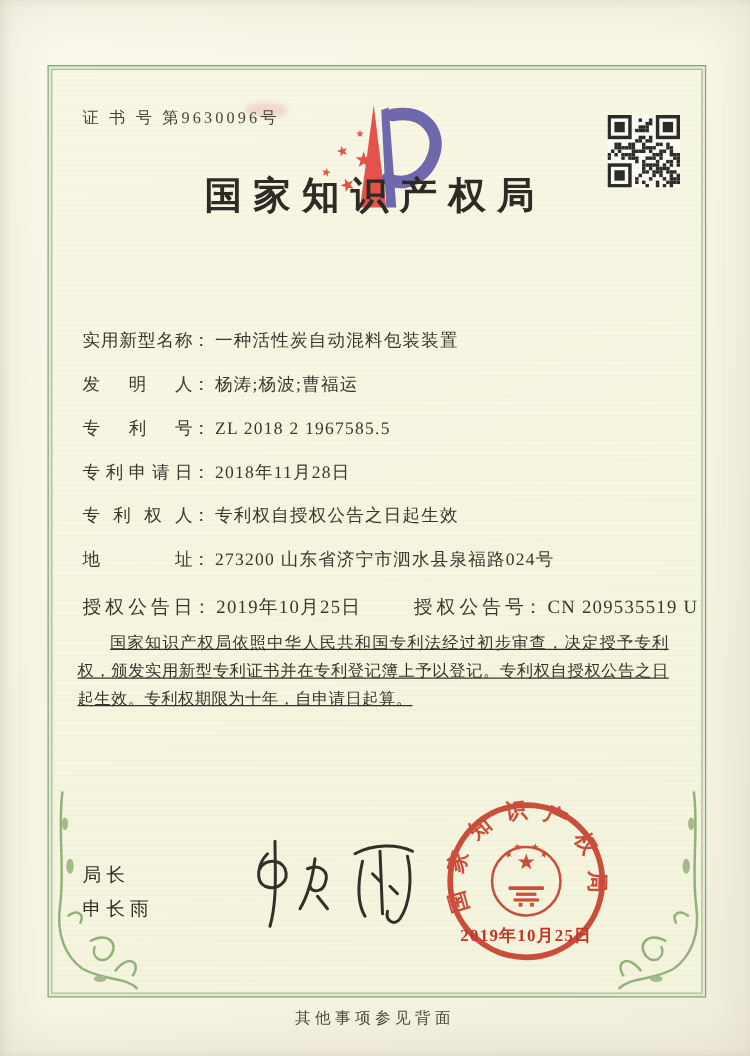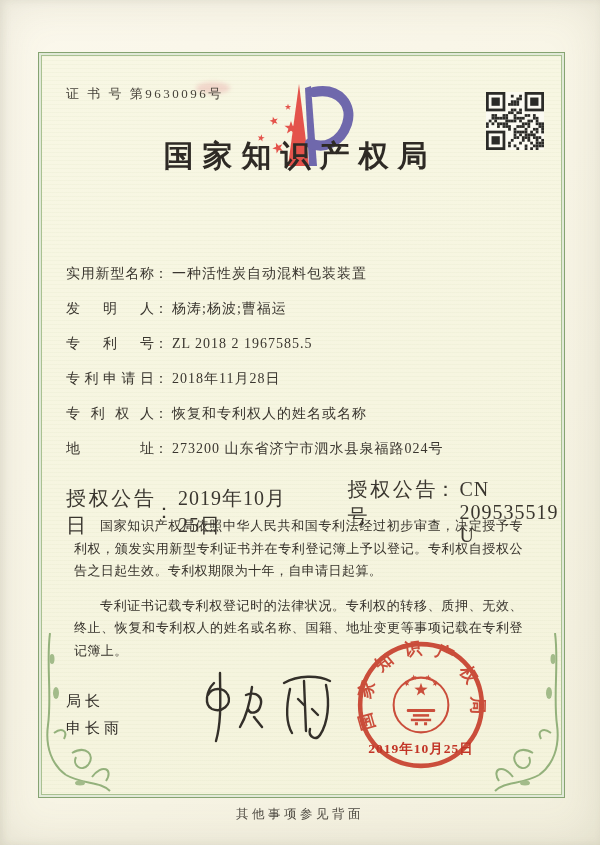--- a/index.html
+++ b/index.html
@@ -21,25 +21,25 @@
   .cert-no { position:absolute; left:28px; top:33px; font-size:13px; letter-spacing:2.5px; color:#46423a; }
   .qr { position:absolute; left:448px; top:40px; width:58px; height:58px; }
   .logo { position:absolute; left:212px; top:28px; width:104px; height:110px; }
   .title { position:absolute; left:0; top:136px; width:100%; text-align:center;
            font-size:30px; font-weight:bold; letter-spacing:9px; color:#2e2a25; }
   .fields { position:absolute; left:28px; top:196px; right:26px; }
   .field-row { display:flex; align-items:baseline; margin-bottom:14px; font-size:14px; line-height:21px; }
   .flabel { display:inline-block; width:88px; text-align:justify; text-align-last:justify; flex:none; }
   .fcolon { flex:none; margin-right:4px; }
   .fvalue { letter-spacing:1px; }
-  .grant-row { position:absolute; left:28px; top:424px; right:26px; display:flex; align-items:center; font-size:20px; }
+  .grant-row { position:absolute; left:28px; top:424px; right:26px; display:flex; align-items:flex-end; font-size:15px; }
   .grant-row .pair2 { margin-left:42px; display:flex; align-items:baseline; }
   .paras { position:absolute; left:28px; top:452px; width:473px; }
-  .paras p { margin:12px; text-indent:2em; font-size:13px; line-height:22.5px; text-align:justify;
-             letter-spacing:.4px; color:#36322b; }
+  .paras p { margin:0; text-indent:2em; font-size:13px; line-height:22.5px; text-align:justify;
+             letter-spacing:.4px; color:#36322b;text-decoration:underline; }
   .director { position:absolute; left:28px; top:636px; font-size:15px; line-height:27px; letter-spacing:4px; color:#2f2b26; }
   .signature { position:absolute; left:148px; top:612px; width:180px; height:92px; }
   .seal { position:absolute; left:312px; top:582px; width:142px; height:142px; mix-blend-mode:multiply; }
   .seal-date { position:absolute; left:300px; top:688px; width:166px; text-align:center;
                font-size:13.5px; font-weight:600; letter-spacing:1px; color:#c23527; }
   .page-num { position:absolute; left:0; bottom:10px; width:100%; text-align:center;
               font-size:12px; letter-spacing:3px; color:#3c382f; }
   .back-note { position:absolute; left:0; top:806px; width:100%; text-align:center;
                font-size:12.5px; letter-spacing:3.5px; color:#4c4840; }
   .orn { position:absolute; bottom:4px; width:74px; height:162px; opacity:.8; }
@@ -233,21 +233,21 @@
       <span class="fvalue">ZL 2018 2 1967585.5</span>
     </div>
     <div class="field-row">
       <span class="flabel">专利申请日</span>
         <span class="fcolon">：</span>
       <span class="fvalue">2018年11月28日</span>
     </div>
     <div class="field-row">
       <span class="flabel">专利权人</span>
         <span class="fcolon">：</span>
-      <span class="fvalue">恢复和专利权人的姓名或名称</span>
+      <span class="fvalue">专利权自授权公告之日起生效</span>
     </div>
     <div class="field-row">
       <span class="flabel">地址</span>
         <span class="fcolon">：</span>
       <span class="fvalue">273200 山东省济宁市泗水县泉福路024号</span>
     </div>
   </div>
 
   <div class="grant-row" style="left:66px; top:476px;">
     <span class="flabel">授权公告日</span>
@@ -255,21 +255,20 @@
     <span class="fvalue">2019年10月25日</span>
     <span class="pair2">
       <span class="flabel">授权公告号</span>
         <span class="fcolon">：</span>
       <span class="fvalue">CN 209535519 U</span>
     </span>
   </div>
 
   <div class="paras" style="left:62px; top:503px;">
     <p>国家知识产权局依照中华人民共和国专利法经过初步审查，决定授予专利权，颁发实用新型专利证书并在专利登记簿上予以登记。专利权自授权公告之日起生效。专利权期限为十年，自申请日起算。</p>
-    <p>专利证书记载专利权登记时的法律状况。专利权的转移、质押、无效、终止、恢复和专利权人的姓名或名称、国籍、地址变更等事项记载在专利登记簿上。</p>
   </div>
 
   <div class="director" style="left:66px; top:688px;">
     <div>局长</div>
     <div>申长雨</div>
   </div>
 
   <svg class="signature" style="left:186px; top:664px;" viewBox="0 0 180 90">
     <g fill="none" stroke="#332f29" stroke-width="2.4" stroke-linecap="round">
       <path d="M28,18 C20,26 18,40 26,44 C36,48 46,40 42,30 C38,22 26,22 22,30"></path>

